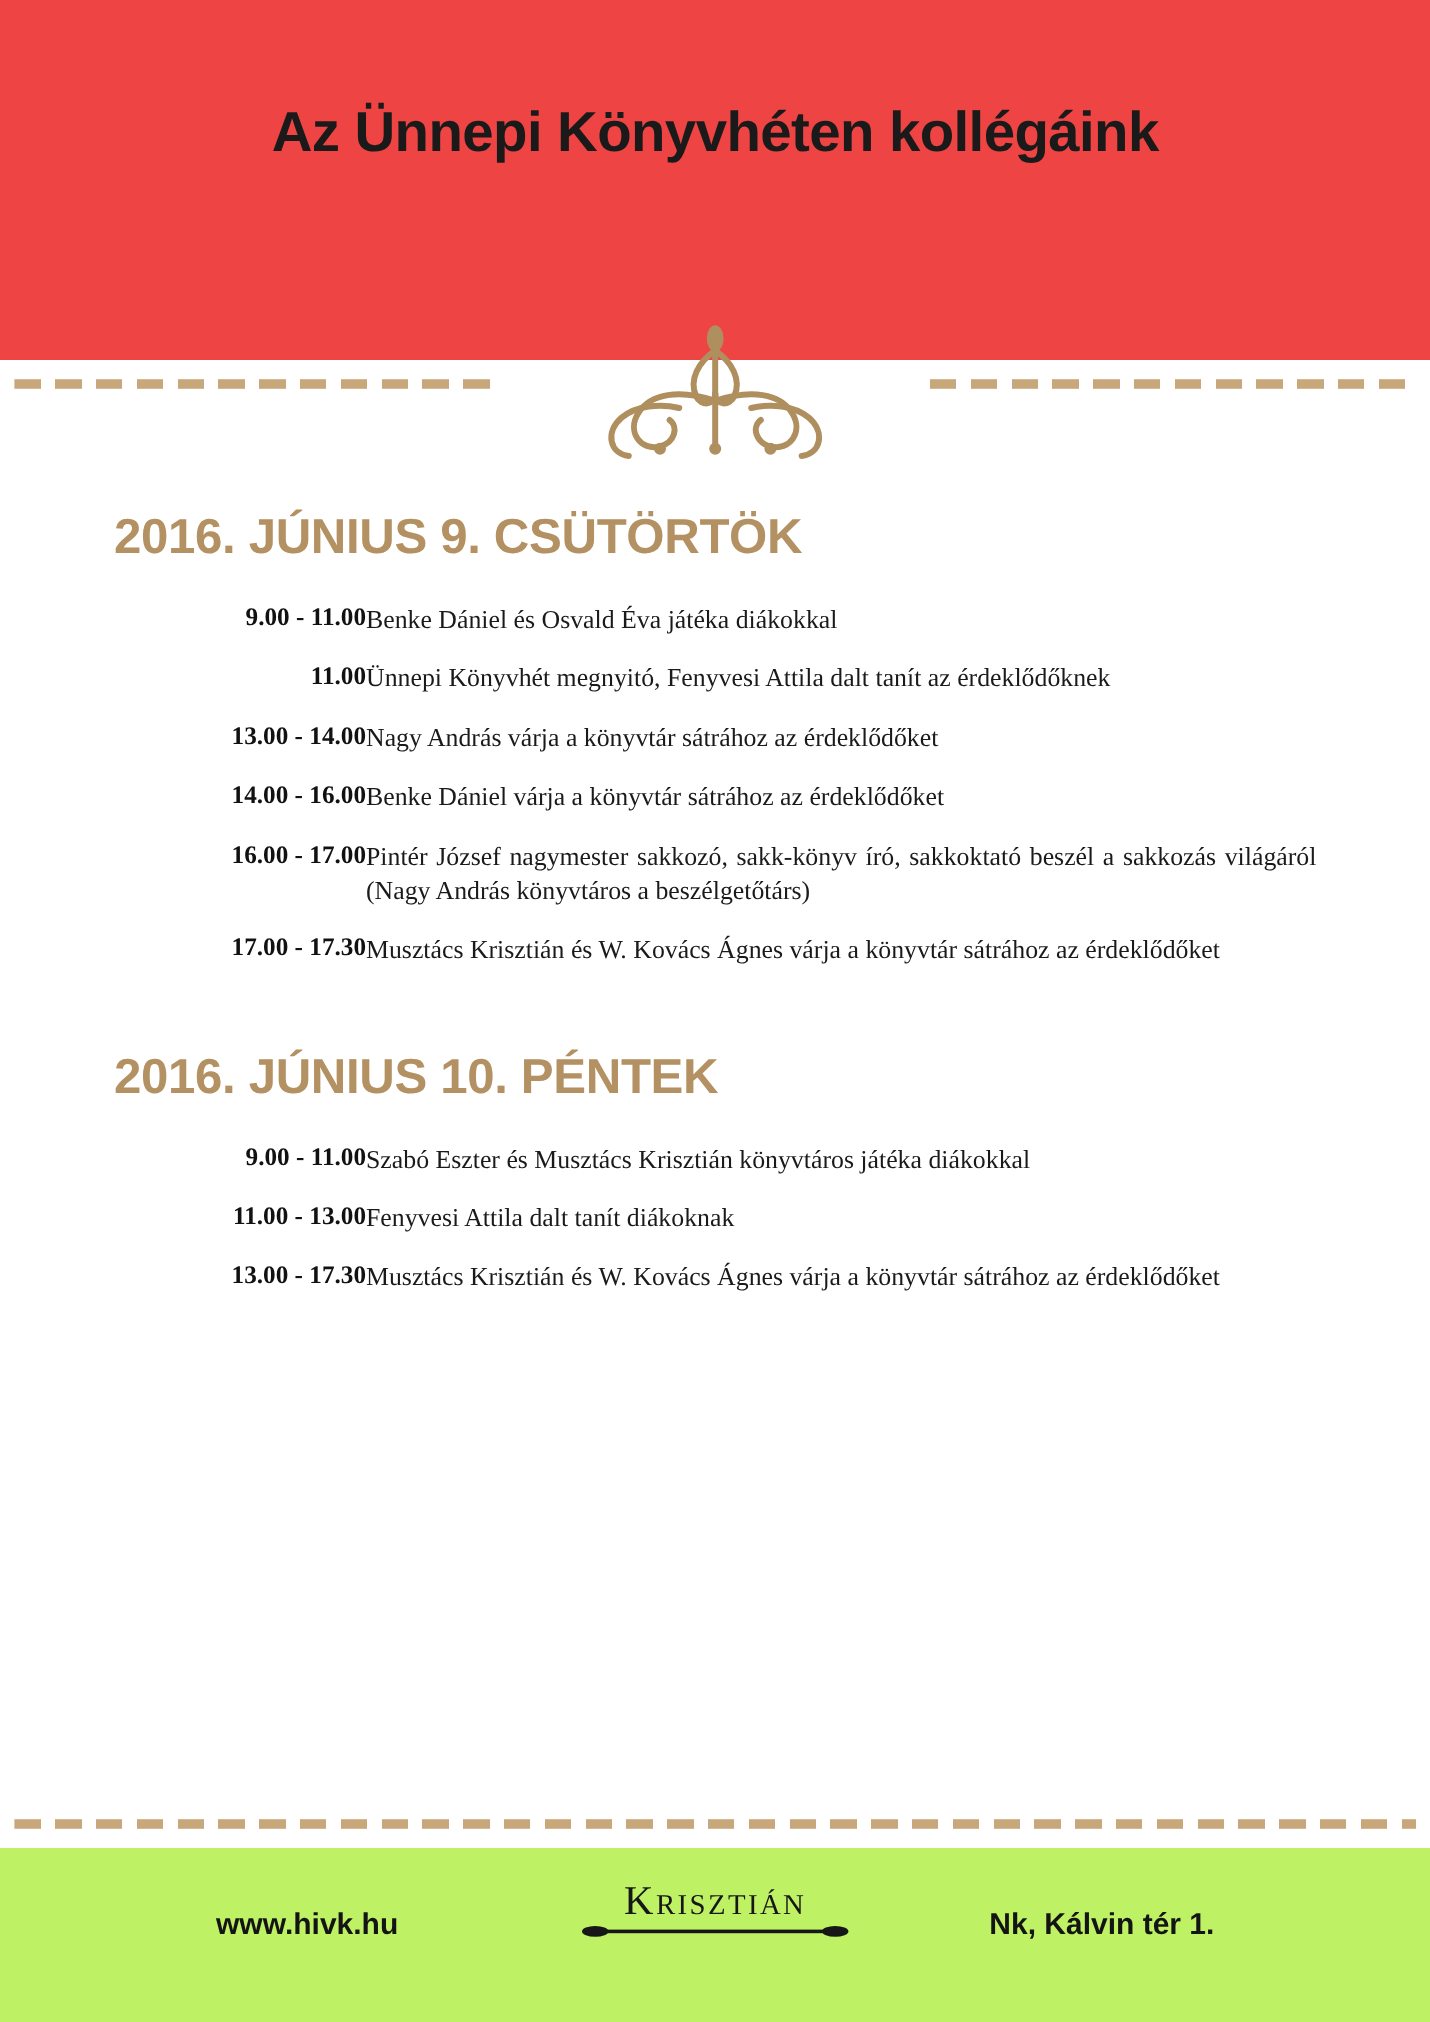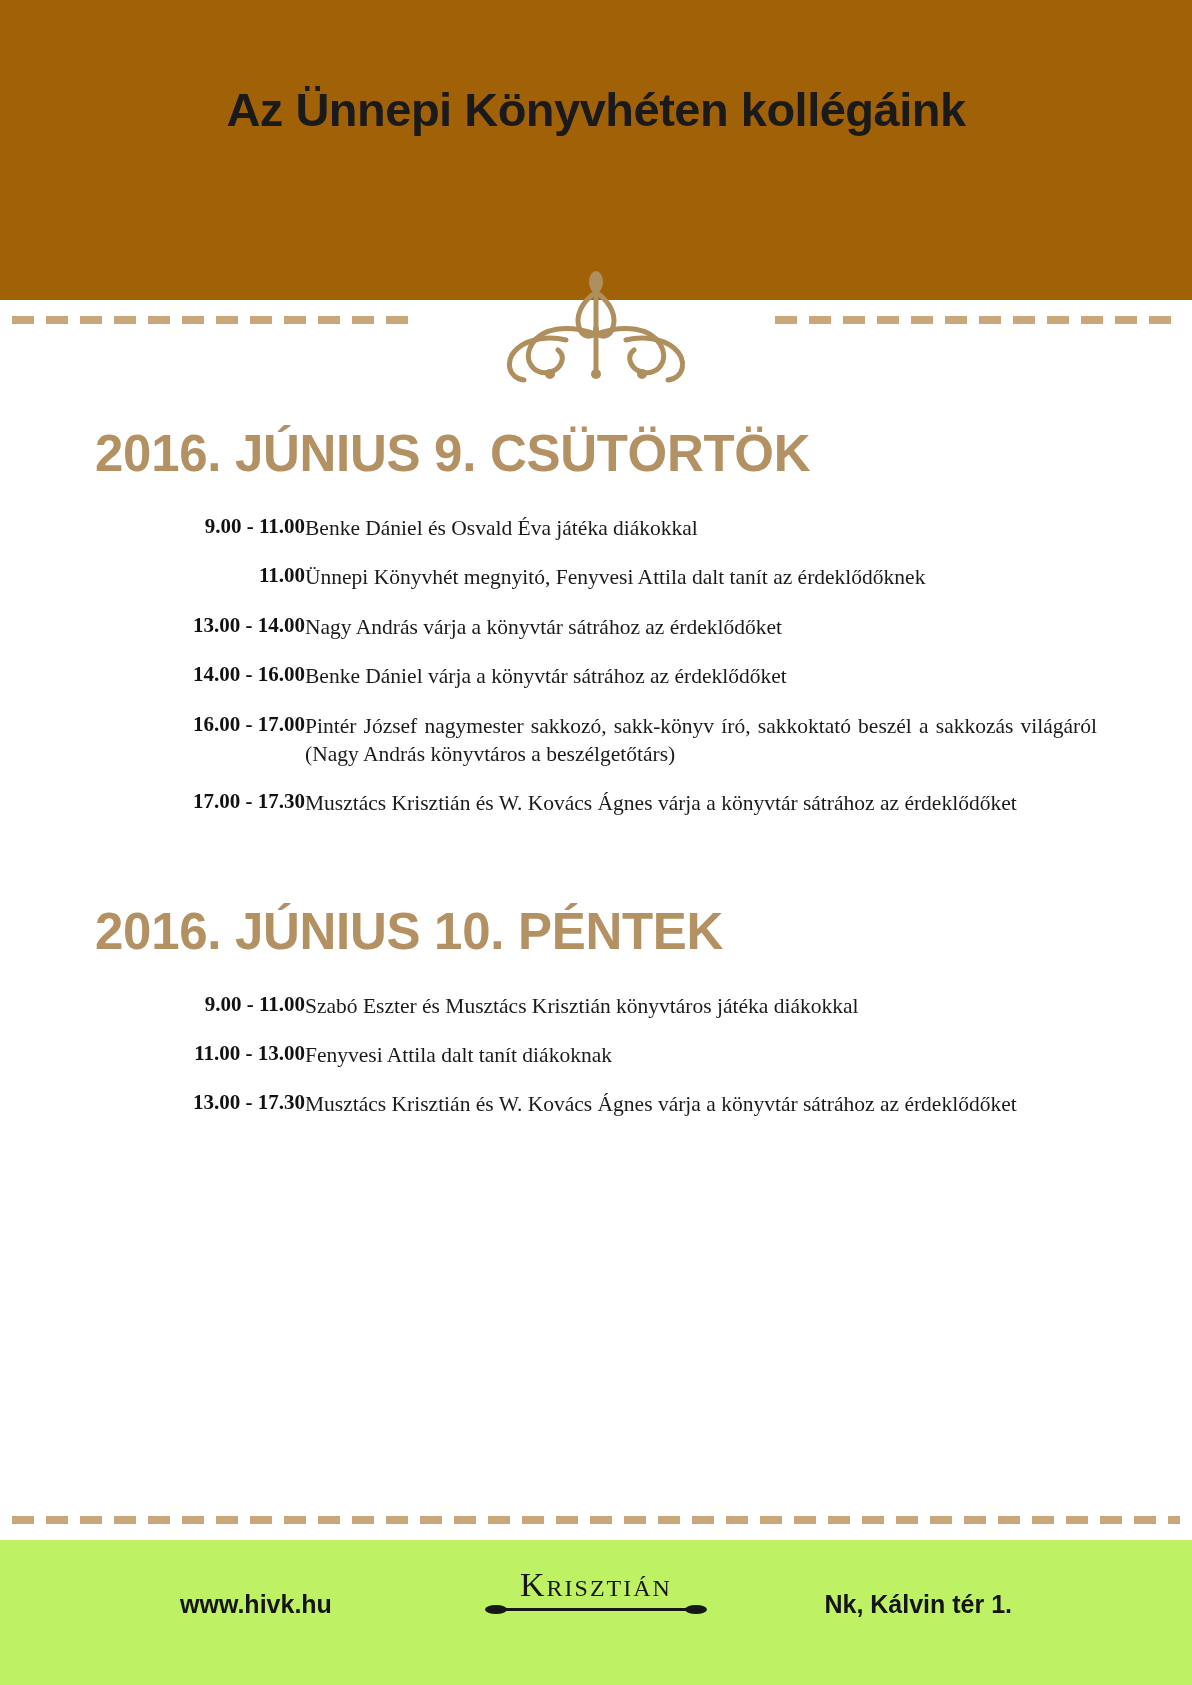--- a/index.html
+++ b/index.html
@@ -15,21 +15,21 @@
     overflow: hidden;
   }
 
   
   .header {
     position: absolute;
     left: 0;
     top: 0;
     width: 1192px;
     height: 300px;
-    background: #a16207;
+    background: #ef4444;
     box-sizing: border-box;
   }
   .header-title {
     position: absolute;
     left: 0;
     top: 78px;
     width: 1192px;
     text-align: center;
     color: #1a1a1a;
     font-family: "Liberation Sans", sans-serif;
@@ -80,27 +80,27 @@
     left: 0;
     top: 400px;
     width: 1192px;
     padding: 0 95px;
     box-sizing: border-box;
   }
 
   .day-heading {
     font-family: "Liberation Sans", sans-serif;
     font-weight: bold;
-    font-size: 51px;
+    font-size: 41px;
     color: #b39162;
     letter-spacing: -0.3px;
     margin: 24px 0 22px 0;
   }
   .day-block + .day-block .day-heading {
-    margin-top: 72px;
+    margin-top: 56px;
   }
 
   table.schedule {
     width: 100%;
     border-collapse: collapse;
     font-family: "Liberation Serif", serif;
   }
   table.schedule td {
     vertical-align: top;
     padding: 9px 0 12px 0;

